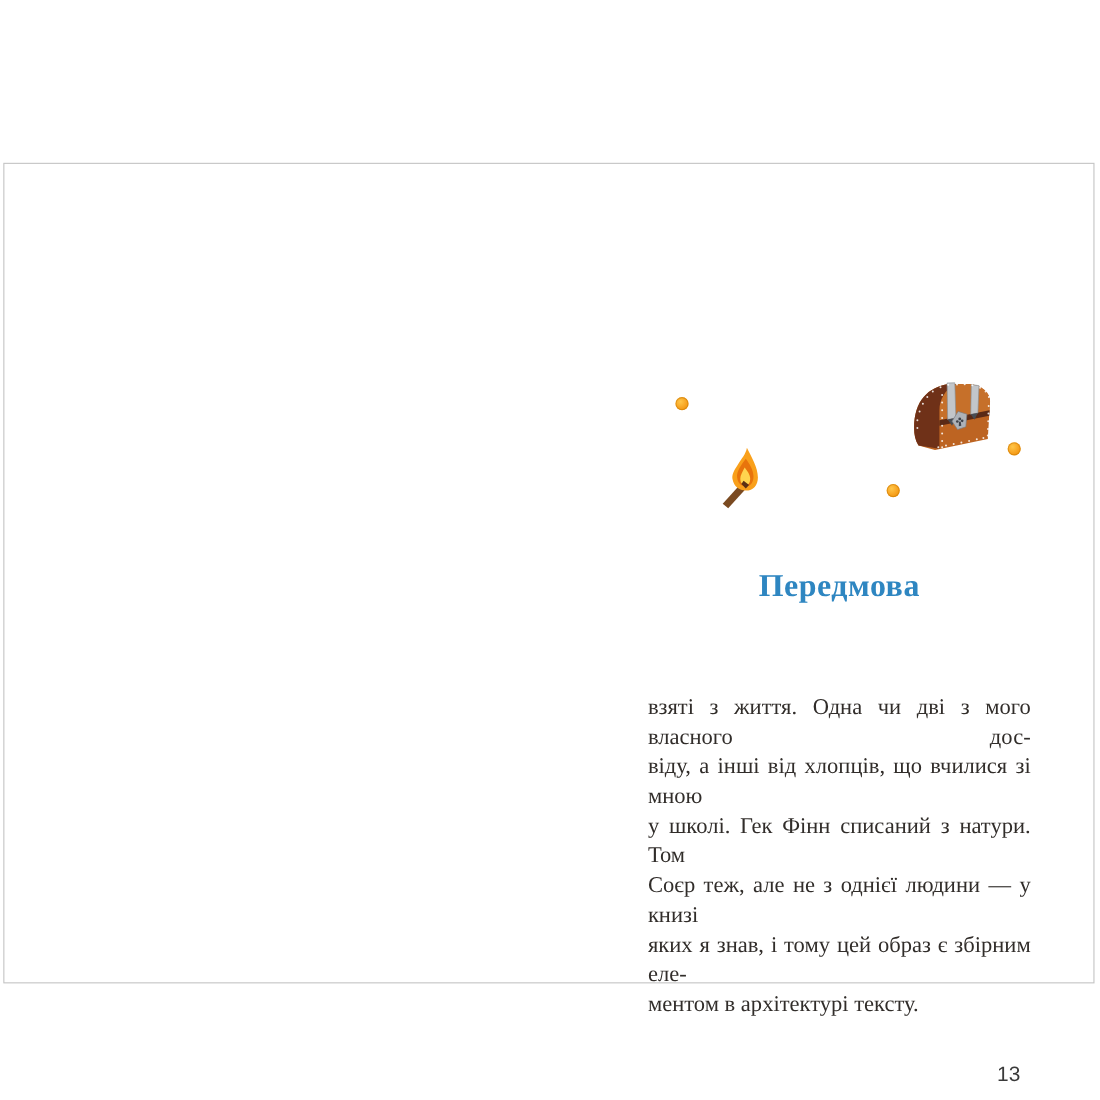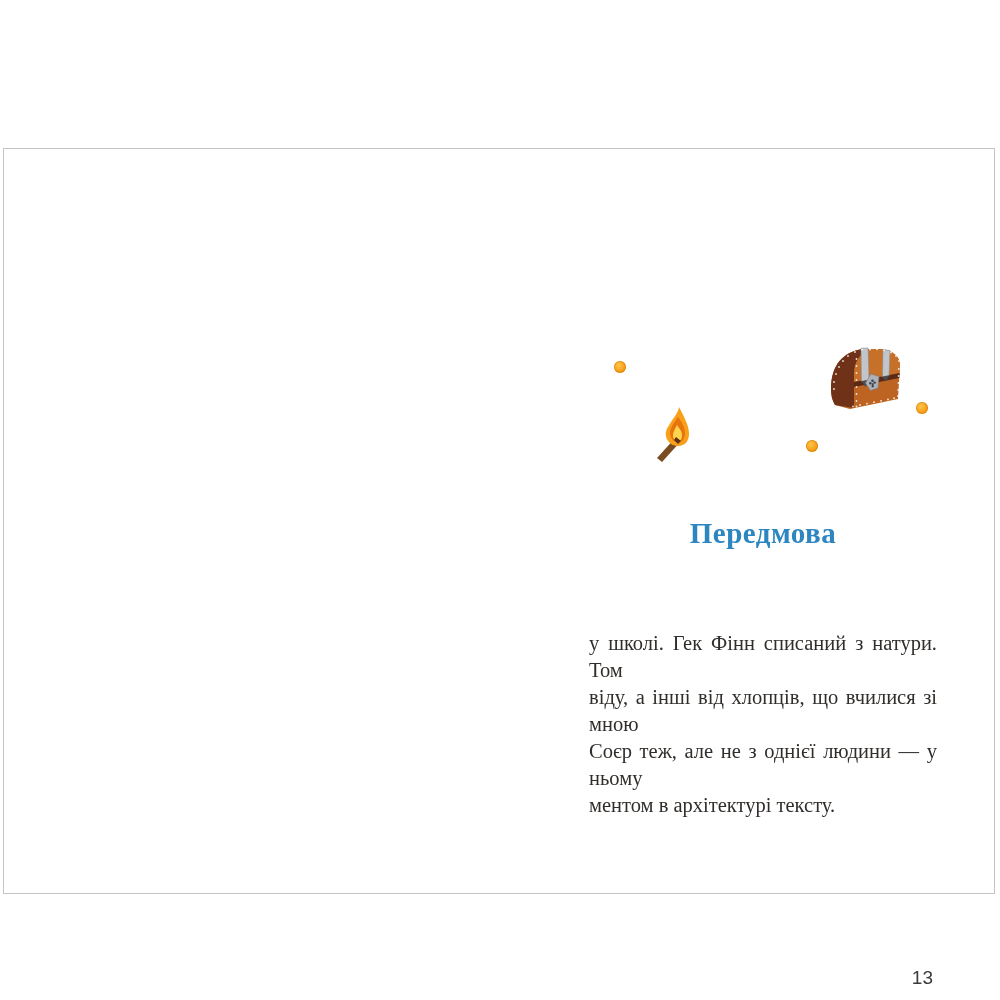--- a/index.html
+++ b/index.html
@@ -17,21 +17,21 @@
     color:#2E86C1;letter-spacing:0.5px;
   }
   .body-text{
     position:absolute;left:585px;top:481px;width:348px;
     font-size:20.5px;line-height:27px;color:#312D2A;
   }
   .bline{text-align:justify;text-align-last:justify;}
   .bline.indent{text-indent:18px;}
   .bline.last{text-align-last:left;}
   .folio{
-    position:absolute;left:897px;top:818px;width:32px;text-align:right;
+    position:absolute;left:897px;top:818px;width:32px;text-align:center;
     font-size:19px;color:#3a3a3a;font-family:"Liberation Sans", sans-serif;
   }
   .coin{
     position:absolute;width:12px;height:12px;border-radius:50%;
     background:radial-gradient(circle at 38% 35%, #FFC649 0%, #F7A11E 55%, #E78C00 100%);
     box-shadow:inset 0 0 0 1px rgba(200,120,0,.5);
   }
   #coin-1{left:610px;top:212px;}
   #coin-2{left:912px;top:253px;}
   #coin-3{left:802px;top:291px;}
@@ -105,22 +105,24 @@
     <path d="M3,53 L23,31 28,35 8,57 Z" fill="#7A4A21"></path>
     <path d="M25,2 C24,8 20,12 17,17 C13,23 11,27 12,31 C13,37 18,41 24,41 C31,41 35,36 35,29 C35,20 29,10 25,2 Z" fill="#F9A01B"></path>
     <path d="M24,12 C21,16 17,21 16,27 C16,33 19,37 24,37 C29,37 31,33 31,28 C31,22 27,16 24,12 Z" fill="#E8740C"></path>
     <path d="M23,20 C21,24 19,27 19,30 C19,34 21,36 24,36 C27,36 28,33 28,30 C28,26 25,23 23,20 Z" fill="#FFD54F"></path>
     <path d="M22,32 L27,36 24,39 20,35 Z" fill="#5B3014"></path>
   </svg>
 
   <div class="chapter-heading">Передмова</div>
 
   <div class="body-text">
+    <div class="bline">взяті з життя. Одна чи дві з мого власного дос-</div>
+    <div class="bline">віду, а інші від хлопців, що вчилися зі мною</div>
     <div class="bline">у школі. Гек Фінн списаний з натури. Том</div>
-    <div class="bline">віду, а інші від хлопців, що вчилися зі мною</div>
-    <div class="bline">Соєр теж, але не з однієї людини — у ньому</div>
+    <div class="bline">Соєр теж, але не з однієї людини — у книзі</div>
+    <div class="bline">яких я знав, і тому цей образ є збірним еле-</div>
     <div class="bline last">ментом в архітектурі тексту.</div>
 
   </div>
 
   <div class="folio">13</div>
 
 </div>
 
 </body></html>

